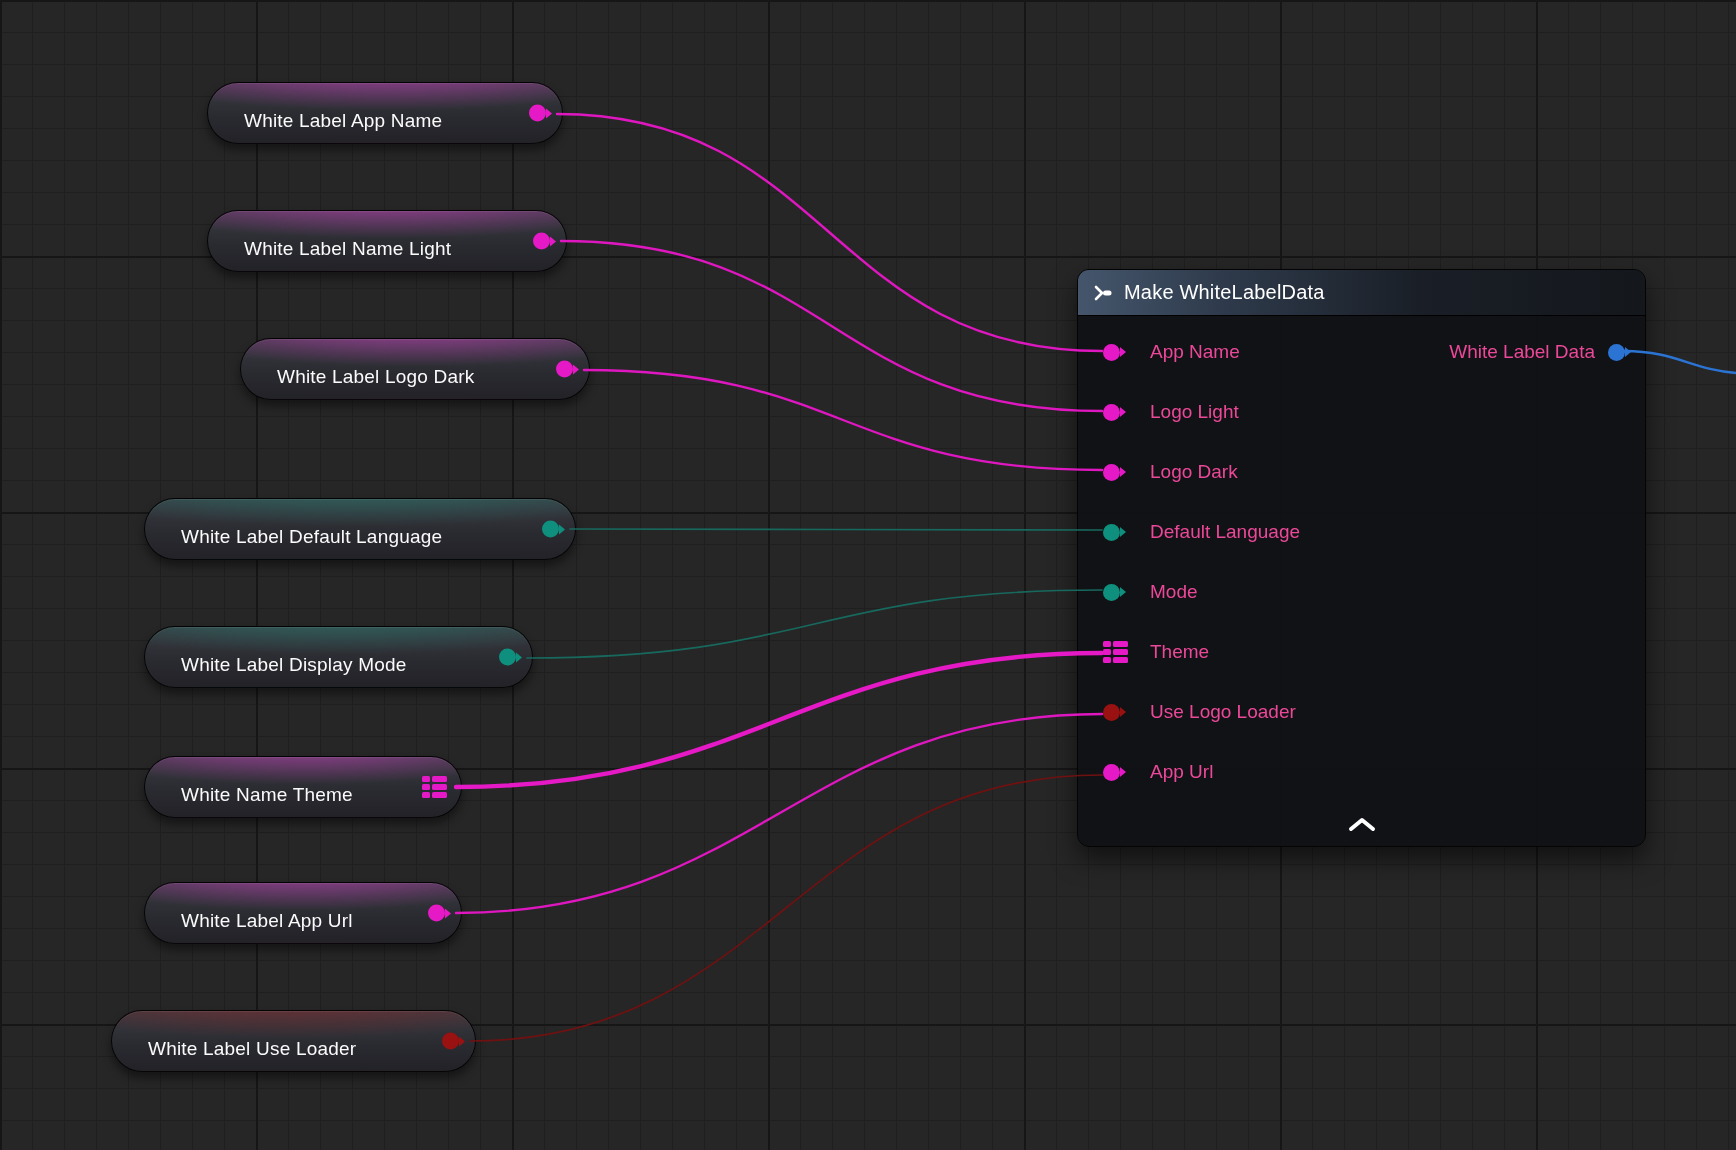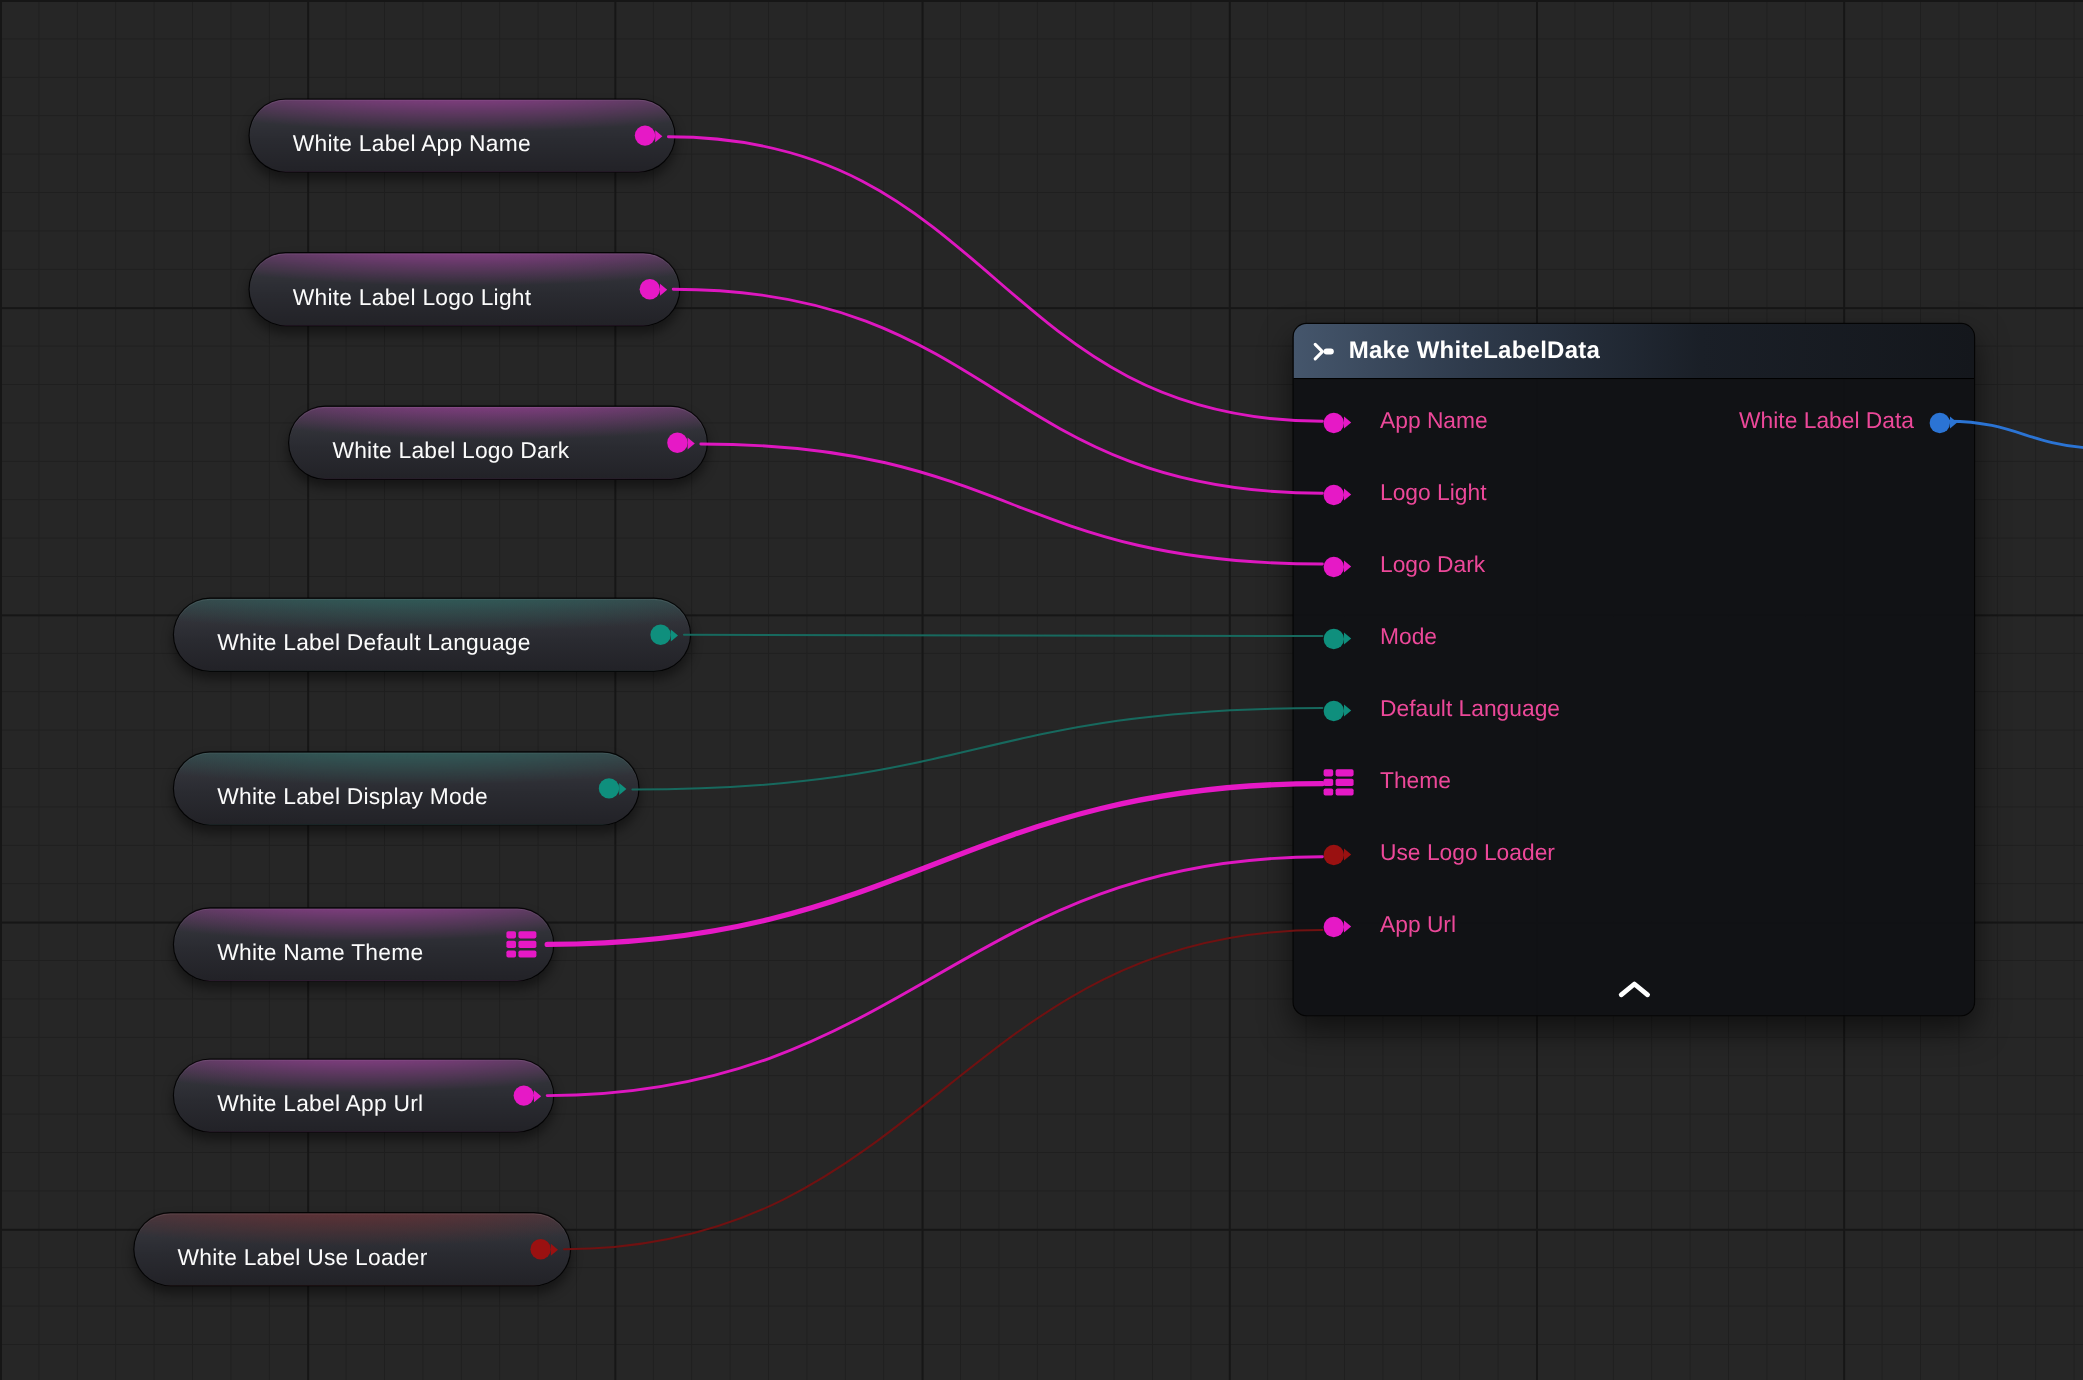--- a/index.html
+++ b/index.html
@@ -56,21 +56,21 @@
     background:rgba(17,18,21,0.97);
     border:1px solid #040404;border-radius:12px;
     box-shadow:0 12px 26px rgba(0,0,0,0.55);
   }
   .node-header{
     height:46px;border-radius:11px 11px 0 0;box-sizing:border-box;
     background:linear-gradient(90deg,#45566c 0%,#2e3a4b 26%,#1a1f27 60%,#14171c 100%);
     display:flex;align-items:center;gap:10px;padding:0 14px;
     border-bottom:1px solid #000;
   }
-  .node-title{color:#fff;font-size:20px;font-weight:bold;letter-spacing:.2px;text-align:center;}
+  .node-title{color:#fff;font-size:20px;font-weight:normal;letter-spacing:.2px;text-align:center;}
   .node-body{position:relative;padding-top:6px;}
   .node-row{height:60px;display:flex;align-items:center;gap:13px;padding-left:25px;}
   .pin-slot{width:34px;display:flex;justify-content:flex-start;align-items:center;flex:none;}
   .row-label{color:#ec4899;font-size:19px;white-space:nowrap;}
   .output-row{
     position:absolute;top:6px;right:20px;height:60px;
     display:flex;align-items:center;gap:13px;
   }
   .collapse-btn{
     position:absolute;bottom:7px;left:50%;transform:translateX(-50%);
@@ -90,21 +90,21 @@
 <body>
 
 <div class="canvas">
 
   <div class="pill v-magenta" style="left:207px;top:82px;width:356px">
     <span class="pill-label">White Label App Name</span>
     <span class="pin out-pin"></span>
   </div>
 
   <div class="pill v-magenta" style="left:207px;top:210px;width:360px">
-    <span class="pill-label">White Label Logo Light</span>
+    <span class="pill-label">White Label Name Light</span>
     <span class="pin out-pin"></span>
   </div>
 
   <div class="pill v-magenta" style="left:240px;top:338px;width:350px">
     <span class="pill-label">White Label Logo Dark</span>
     <span class="pin out-pin"></span>
   </div>
 
   <div class="pill v-teal" style="left:144px;top:498px;width:432px">
     <span class="pill-label">White Label Default Language</span>
@@ -163,27 +163,27 @@
       <div class="node-row">
         <span class="pin-slot">
             <span class="pin p-magenta"></span>
           </span>
         <span class="row-label">Logo Dark</span>
       </div>
       <div class="node-row">
         <span class="pin-slot">
             <span class="pin p-teal"></span>
           </span>
+        <span class="row-label">Default Language</span>
+      </div>
+      <div class="node-row">
+        <span class="pin-slot">
+            <span class="pin p-teal"></span>
+          </span>
         <span class="row-label">Mode</span>
-      </div>
-      <div class="node-row">
-        <span class="pin-slot">
-            <span class="pin p-teal"></span>
-          </span>
-        <span class="row-label">Default Language</span>
       </div>
       <div class="node-row">
         <span class="pin-slot">
             <span class="struct-pin p-magenta">
               <i></i>
               <i></i>
               <i></i>
               <i></i>
               <i></i>
               <i></i>

